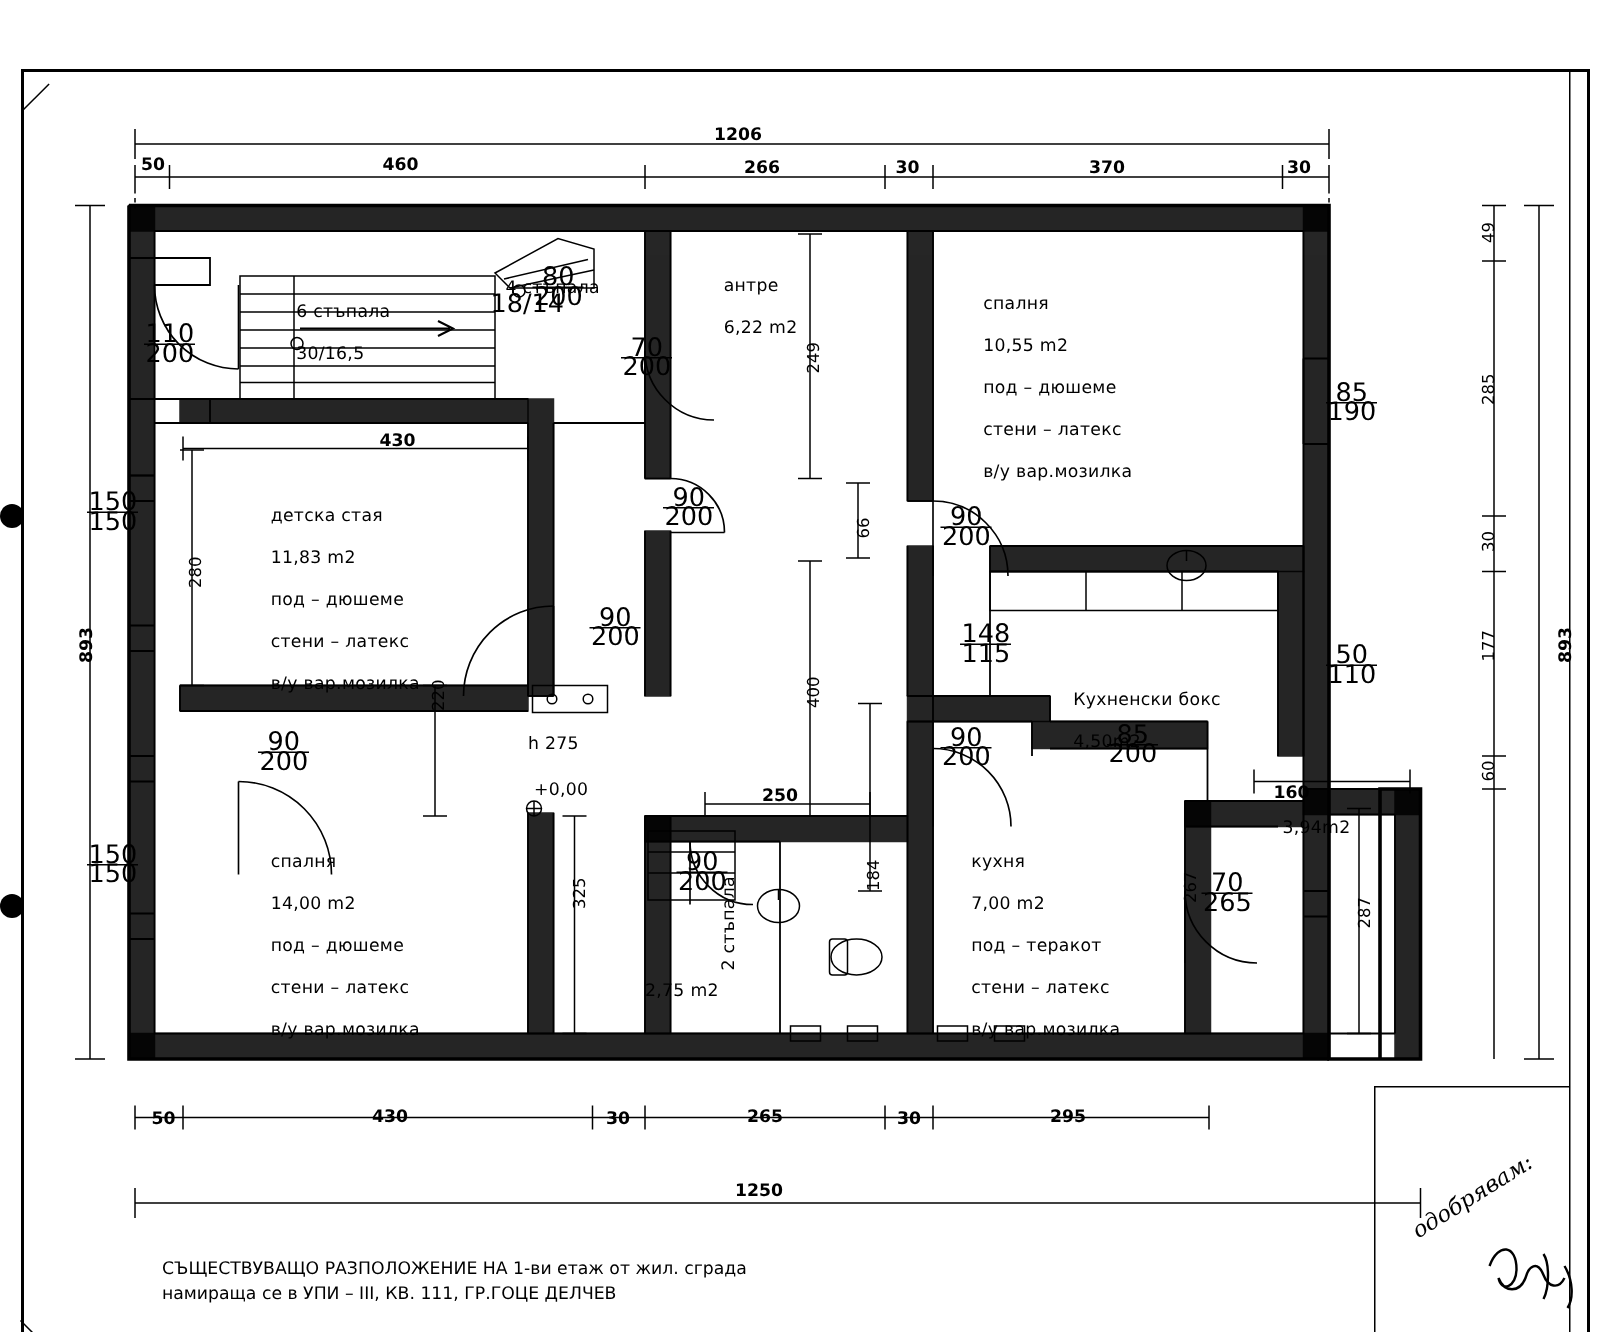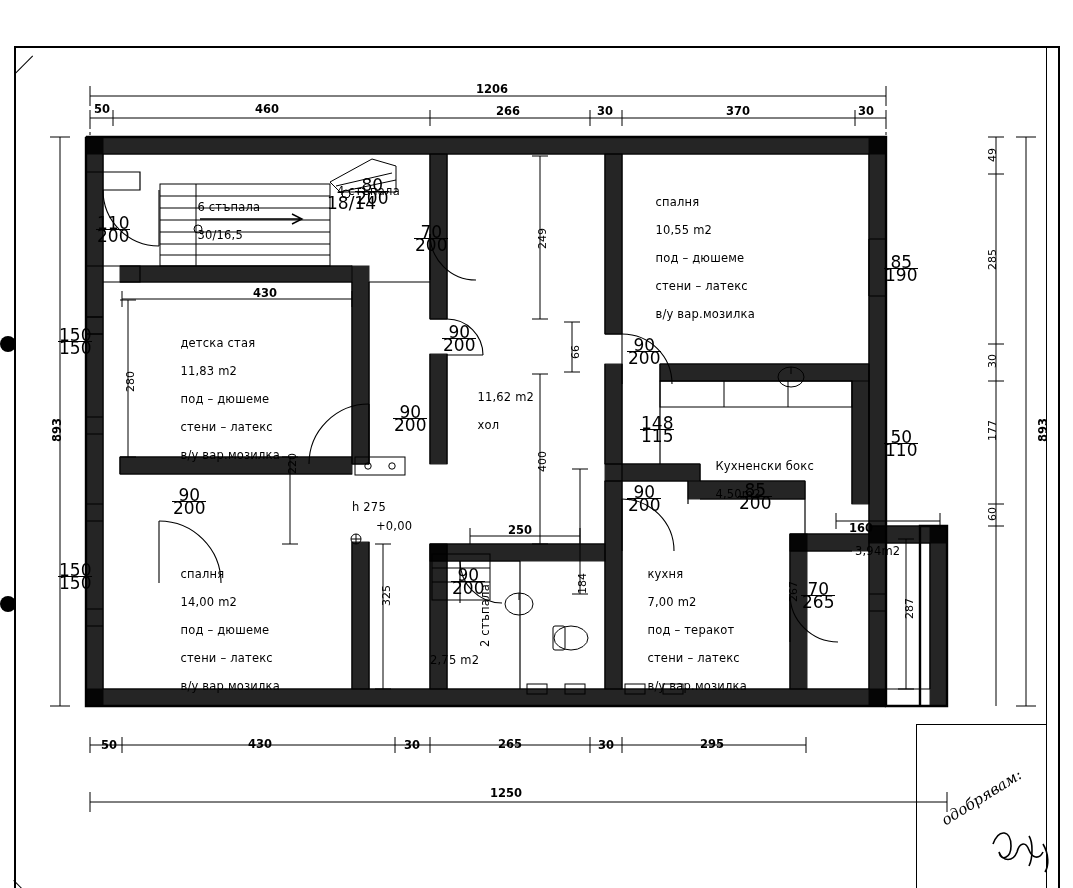--- a/index.html
+++ b/index.html
@@ -416,41 +416,41 @@
   </div>
   <div class="frac" style="left:58px;top:295px;">
     <div class="top">150</div>
     <div class="bot">150</div>
   </div>
   <div class="frac" style="left:58px;top:530px;">
     <div class="top">150</div>
     <div class="bot">150</div>
   </div>
 
+  <div class="txt lbl" style="left:467px;top:135px;">
+    <span>антре</span><br>
+    <span>6,22 m2</span>
+  </div>
 
   <div class="txt lbl" style="left:640px;top:147px;">
     <span>спалня</span><br>
     <span>10,55 m2</span><br>
     <span>под – дюшеме</span><br>
     <span>стени – латекс</span><br>
     <span>в/у вар.мозилка</span>
   </div>
 
   <div class="txt lbl" style="left:165px;top:288px;">
     <span>детска стая</span><br>
     <span>11,83 m2</span><br>
     <span>под – дюшеме</span><br>
     <span>стени – латекс</span><br>
     <span>в/у вар.мозилка</span>
   </div>
 
-  <div class="txt lbl" style="left:462px;top:342px;">
-    <span>11,62 m2</span><br>
-    <span>хол</span>
-  </div>
 
   <div class="txt lbl" style="left:700px;top:411px;">
     <span>Кухненски бокс</span><br>
     <span>4,50m2</span>
   </div>
 
   <div class="txt lbl" style="left:165px;top:519px;">
     <span>спалня</span><br>
     <span>14,00 m2</span><br>
     <span>под – дюшеме</span><br>
@@ -469,23 +469,25 @@
   <div class="txt lbl" style="left:430px;top:619px;">2,75 m2</div>
   <div class="txt lbl" style="left:855px;top:510px;">3,94m2</div>
 
   <div class="txt lbl" style="left:182px;top:152px;">
     <span>6 стъпала</span><br>
     <span>30/16,5</span>
   </div>
   <div class="txt lbl" style="left:337px;top:150px;text-align:right;">4 стъпала</div>
   <div class="txt lbl vert" style="left:478px;top:613px;transform:rotate(-90deg);">2 стъпала</div>
 
-  <div class="txt lbl" style="left:352px;top:466px;">h 275</div>
-  <div class="txt lbl" style="left:376px;top:485px;text-align:center;">+0,00</div>
-
+  <div class="txt lbl" style="left:352px;top:454px;">h 275</div>
+  <div class="txt lbl" style="left:356px;top:485px;text-align:center;">+0,00</div>
+
+  <div class="txt title" style="left:108px;top:803px;">СЪЩЕСТВУВАЩО РАЗПОЛОЖЕНИЕ НА 1-ви етаж от жил. сграда</div>
+  <div class="txt title" style="left:108px;top:820px;">намираща се в УПИ – III, КВ. 111, ГР.ГОЦЕ ДЕЛЧЕВ</div>
 
   <div class="sig" style="left:938px;top:780px;transform:rotate(-32deg);transform-origin:0 0;font-style:italic;">одобрявам:</div>
   <svg width="120" height="70" style="left:985px;top:780px;">
     <g stroke="#000" fill="none" stroke-width="1.6">
       <path d="M8,30 c 6,-16 18,-14 18,2 c 0,12 -10,16 -12,6 c 4,10 14,10 18,0 c 2,-8 8,-12 12,-2 c 3,8 10,10 14,2"></path>
       <path d="M44,22 c 4,6 4,22 0,30"></path>
       <path d="M58,30 c 6,10 6,22 2,28"></path>
     </g>
   </svg>
 

